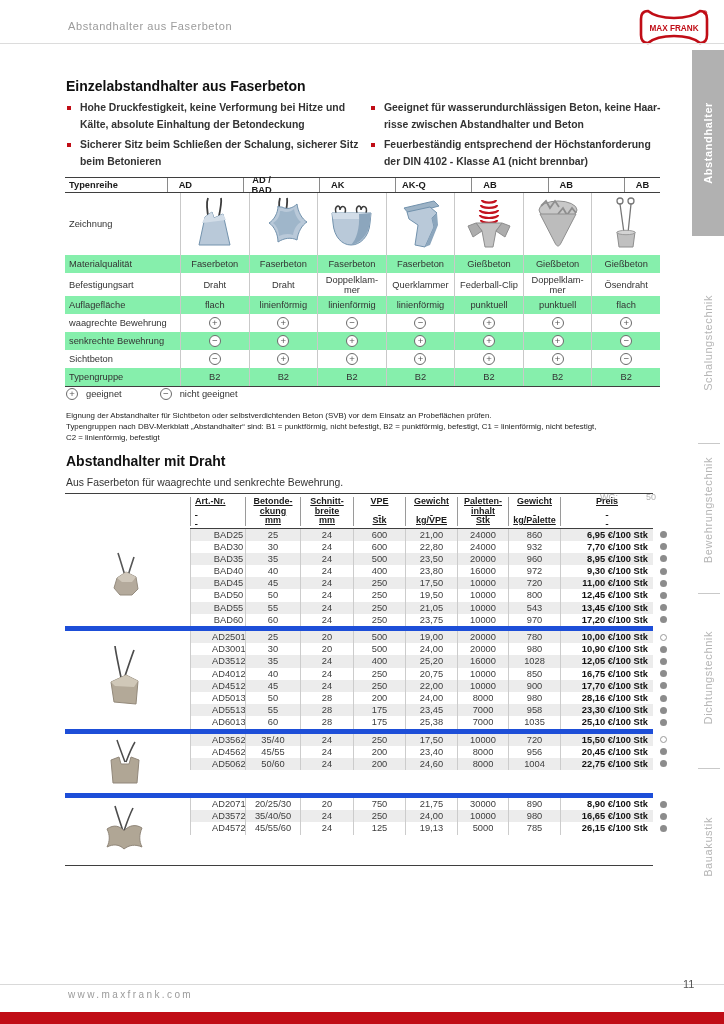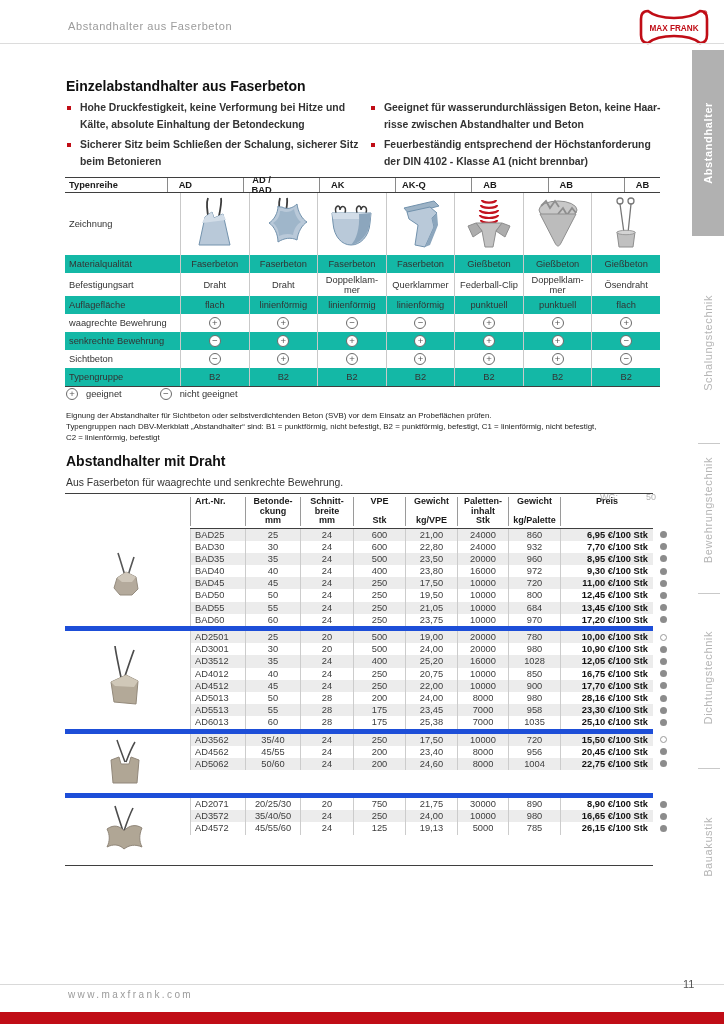--- a/index.html
+++ b/index.html
@@ -25,21 +25,21 @@
   .bullet-col { position:absolute; top:99px; width:300px; }
   #bullets-left { left:66px; }
   #bullets-right { left:370px; width:296px; }
   .bullet { display:flex; margin-bottom:3px; }
   .bullet-sq { width:4px; height:4px; background:#c00d16; margin:7px 9px 0 1px; flex:none; }
   .bullet-lines { font-size:10.4px; line-height:17px; color:#333;font-weight:bold; }
 
   
   #type-table { left:65px; top:177px; width:595px; border-top:1px solid #3f3f3f; border-bottom:1px solid #3f3f3f; font-size:9.3px; color:#333; }
   .t1-row { display:flex; align-items:stretch; }
-  .t1-row.shade { background:#14b8a6; }
+  .t1-row.shade { background:#86efac; }
   .t1-label { width:115px; display:flex; align-items:center; padding-left:4px; }
   .t1-cell { width:68.57px; border-left:1px solid #c9c9c9; display:flex; align-items:center; justify-content:center; text-align:center; white-space:pre-line; line-height:10px; }
   .t1-head { height:15px; border-bottom:1px solid #3f3f3f; font-weight:bold; color:#1a1a1a;gap:40px; }
   .t1-head .t1-cell { border-left-color:#8a8a8a; }
   .t1-draw { height:62px; }
   .t1-std { height:18px; }
   .t1-tall { height:23px; }
   .circ { display:inline-flex; width:12px; height:12px; border:1px solid #6b6b6b; border-radius:50%; align-items:center; justify-content:center; font-size:9.5px; line-height:10px; color:#555; background:#fff; }
 
   
@@ -48,31 +48,31 @@
   .legend-item .circ { margin-right:8px; }
   #footnotes { left:66px; top:411px; width:594px; font-size:7.9px; line-height:10.8px; color:#222; }
 
   
   #product-title { left:66px; top:453px; font-size:14px; font-weight:bold; color:#111; }
   #product-subtitle { left:66px; top:477px; font-size:10.4px; color:#333; }
   #wg { left:600px; top:492px; font-size:9px; color:#b3b3b3; width:56px; display:flex; justify-content:space-between; }
 
   #product-table { left:65px; top:493px; width:588px; border-top:1.5px solid #3f3f3f; font-size:9.3px; color:#3d3d3d; }
   #p-header { display:flex; margin-left:125px; width:463px; border-bottom:1px solid #3f3f3f; padding:3px 0 2px 0; font-weight:bold; color:#1a1a1a; font-size:9px; }
-  .ph-cell { line-height:9.5px; text-align:center; border-left:1px solid #9a9a9a; min-height:28px; }
+  .ph-cell { line-height:9.5px; text-align:center; border-left:1px solid #9a9a9a; min-height:28px;text-decoration:underline; }
   .ph-cell div { min-height:9.5px; }
   .ph-art { text-align:left; padding-left:4px; }
   .p-group { position:relative; }
   .p-group + .p-group { border-top:5px solid #1d4ed8; }
   #product-table { border-bottom:1px solid #3f3f3f; }
   .p-rows { margin-left:125px; width:463px; }
   .p-row { display:flex; height:12.2px; line-height:12.4px; position:relative; }
   .p-row.shade { background:#ececec; }
   .p-cell { border-left:1px solid #ccc; text-align:center; overflow:hidden; }
-  .c-art  { width:55px; text-align:left; padding-left:4px; }
+  .c-art  { width:55px; text-align:center; padding-left:21px; }
   .c-deck { width:55px; }
   .c-schn { width:53px; }
   .c-vpe  { width:52px; }
   .c-gvpe { width:52px; }
   .c-pal  { width:51px; }
   .c-gpal { width:52px; }
   .c-preis{ width:93px; text-align:right; padding-right:5px; font-weight:bold; color:#111; }
   .dot { position:absolute; right:-14px; top:2.6px; width:7px; height:7px; border-radius:50%; }
   .dot.filled { background:#8c8c8c; }
   .dot.open { background:#fff; border:1px solid #9a9a9a; }
@@ -423,21 +423,21 @@
             <div class="p-cell c-preis">12,45 €/100 Stk</div>
             <span class="dot filled"></span>
           </div>
           <div class="p-row shade">
             <div class="p-cell c-art">BAD55</div>
             <div class="p-cell c-deck">55</div>
             <div class="p-cell c-schn">24</div>
             <div class="p-cell c-vpe">250</div>
             <div class="p-cell c-gvpe">21,05</div>
             <div class="p-cell c-pal">10000</div>
-            <div class="p-cell c-gpal">684</div>
+            <div class="p-cell c-gpal">543</div>
             <div class="p-cell c-preis">13,45 €/100 Stk</div>
             <span class="dot filled"></span>
           </div>
           <div class="p-row">
             <div class="p-cell c-art">BAD60</div>
             <div class="p-cell c-deck">60</div>
             <div class="p-cell c-schn">24</div>
             <div class="p-cell c-vpe">250</div>
             <div class="p-cell c-gvpe">23,75</div>
             <div class="p-cell c-pal">10000</div>

